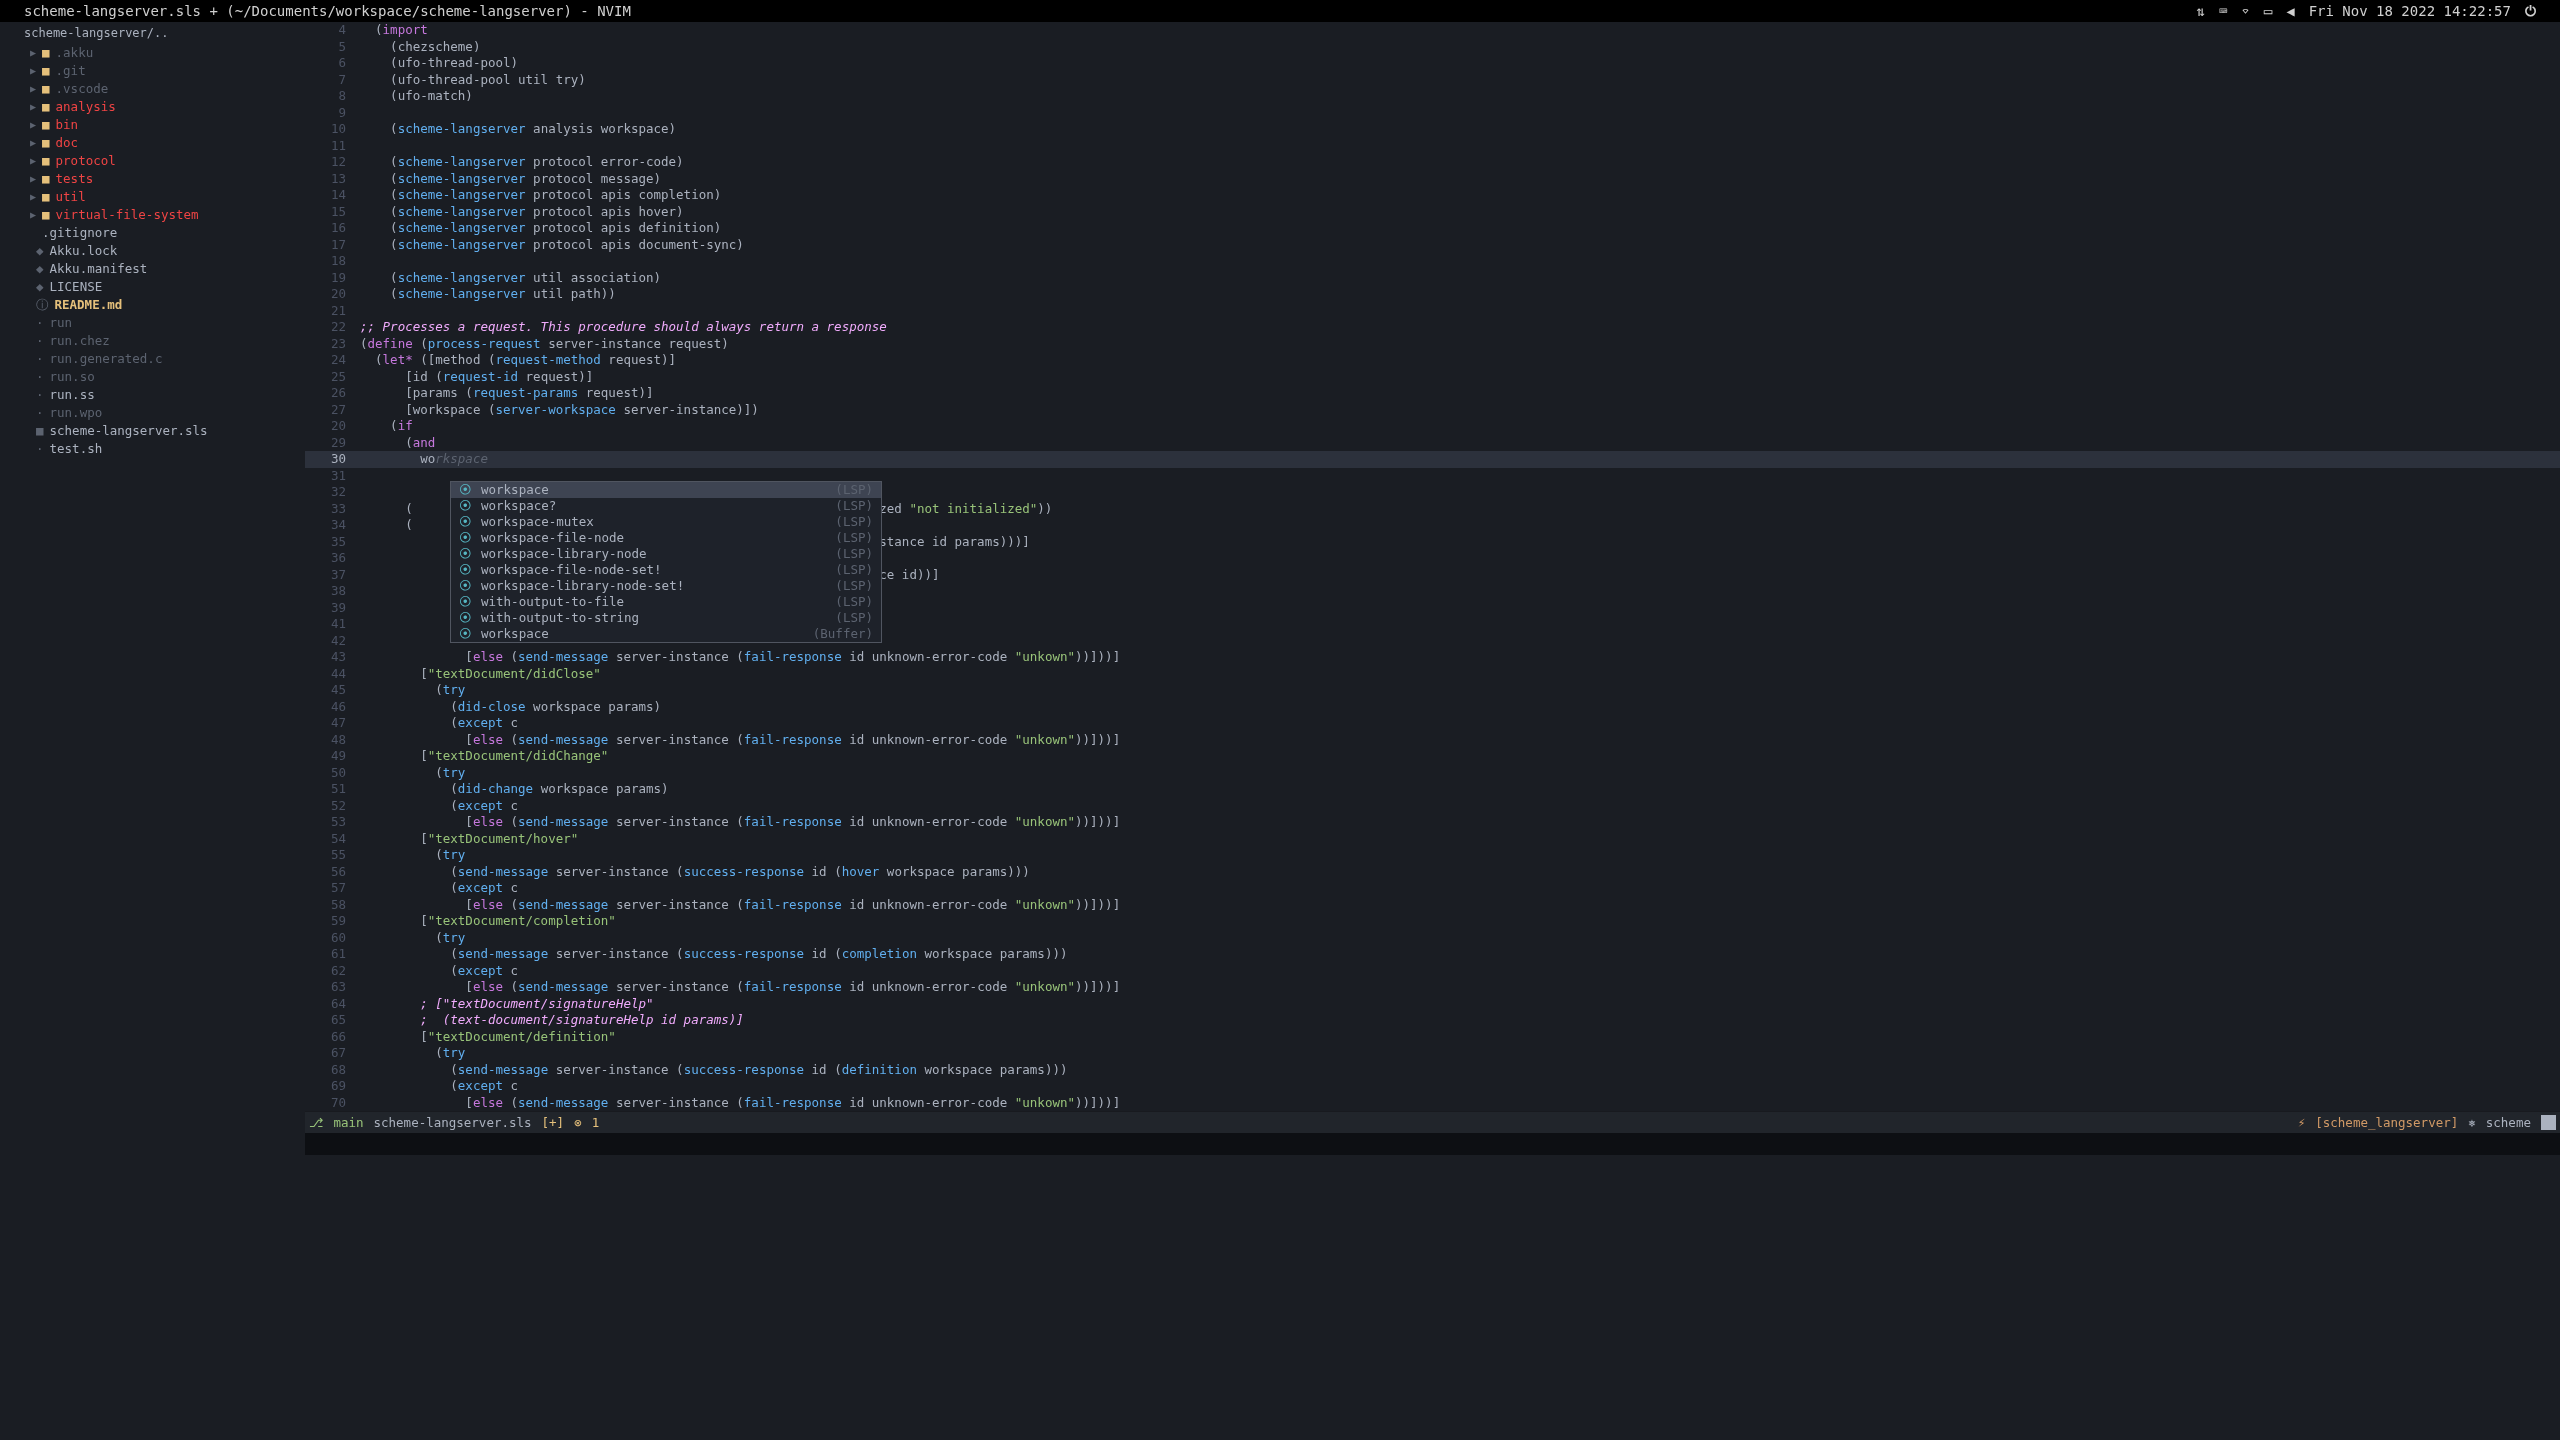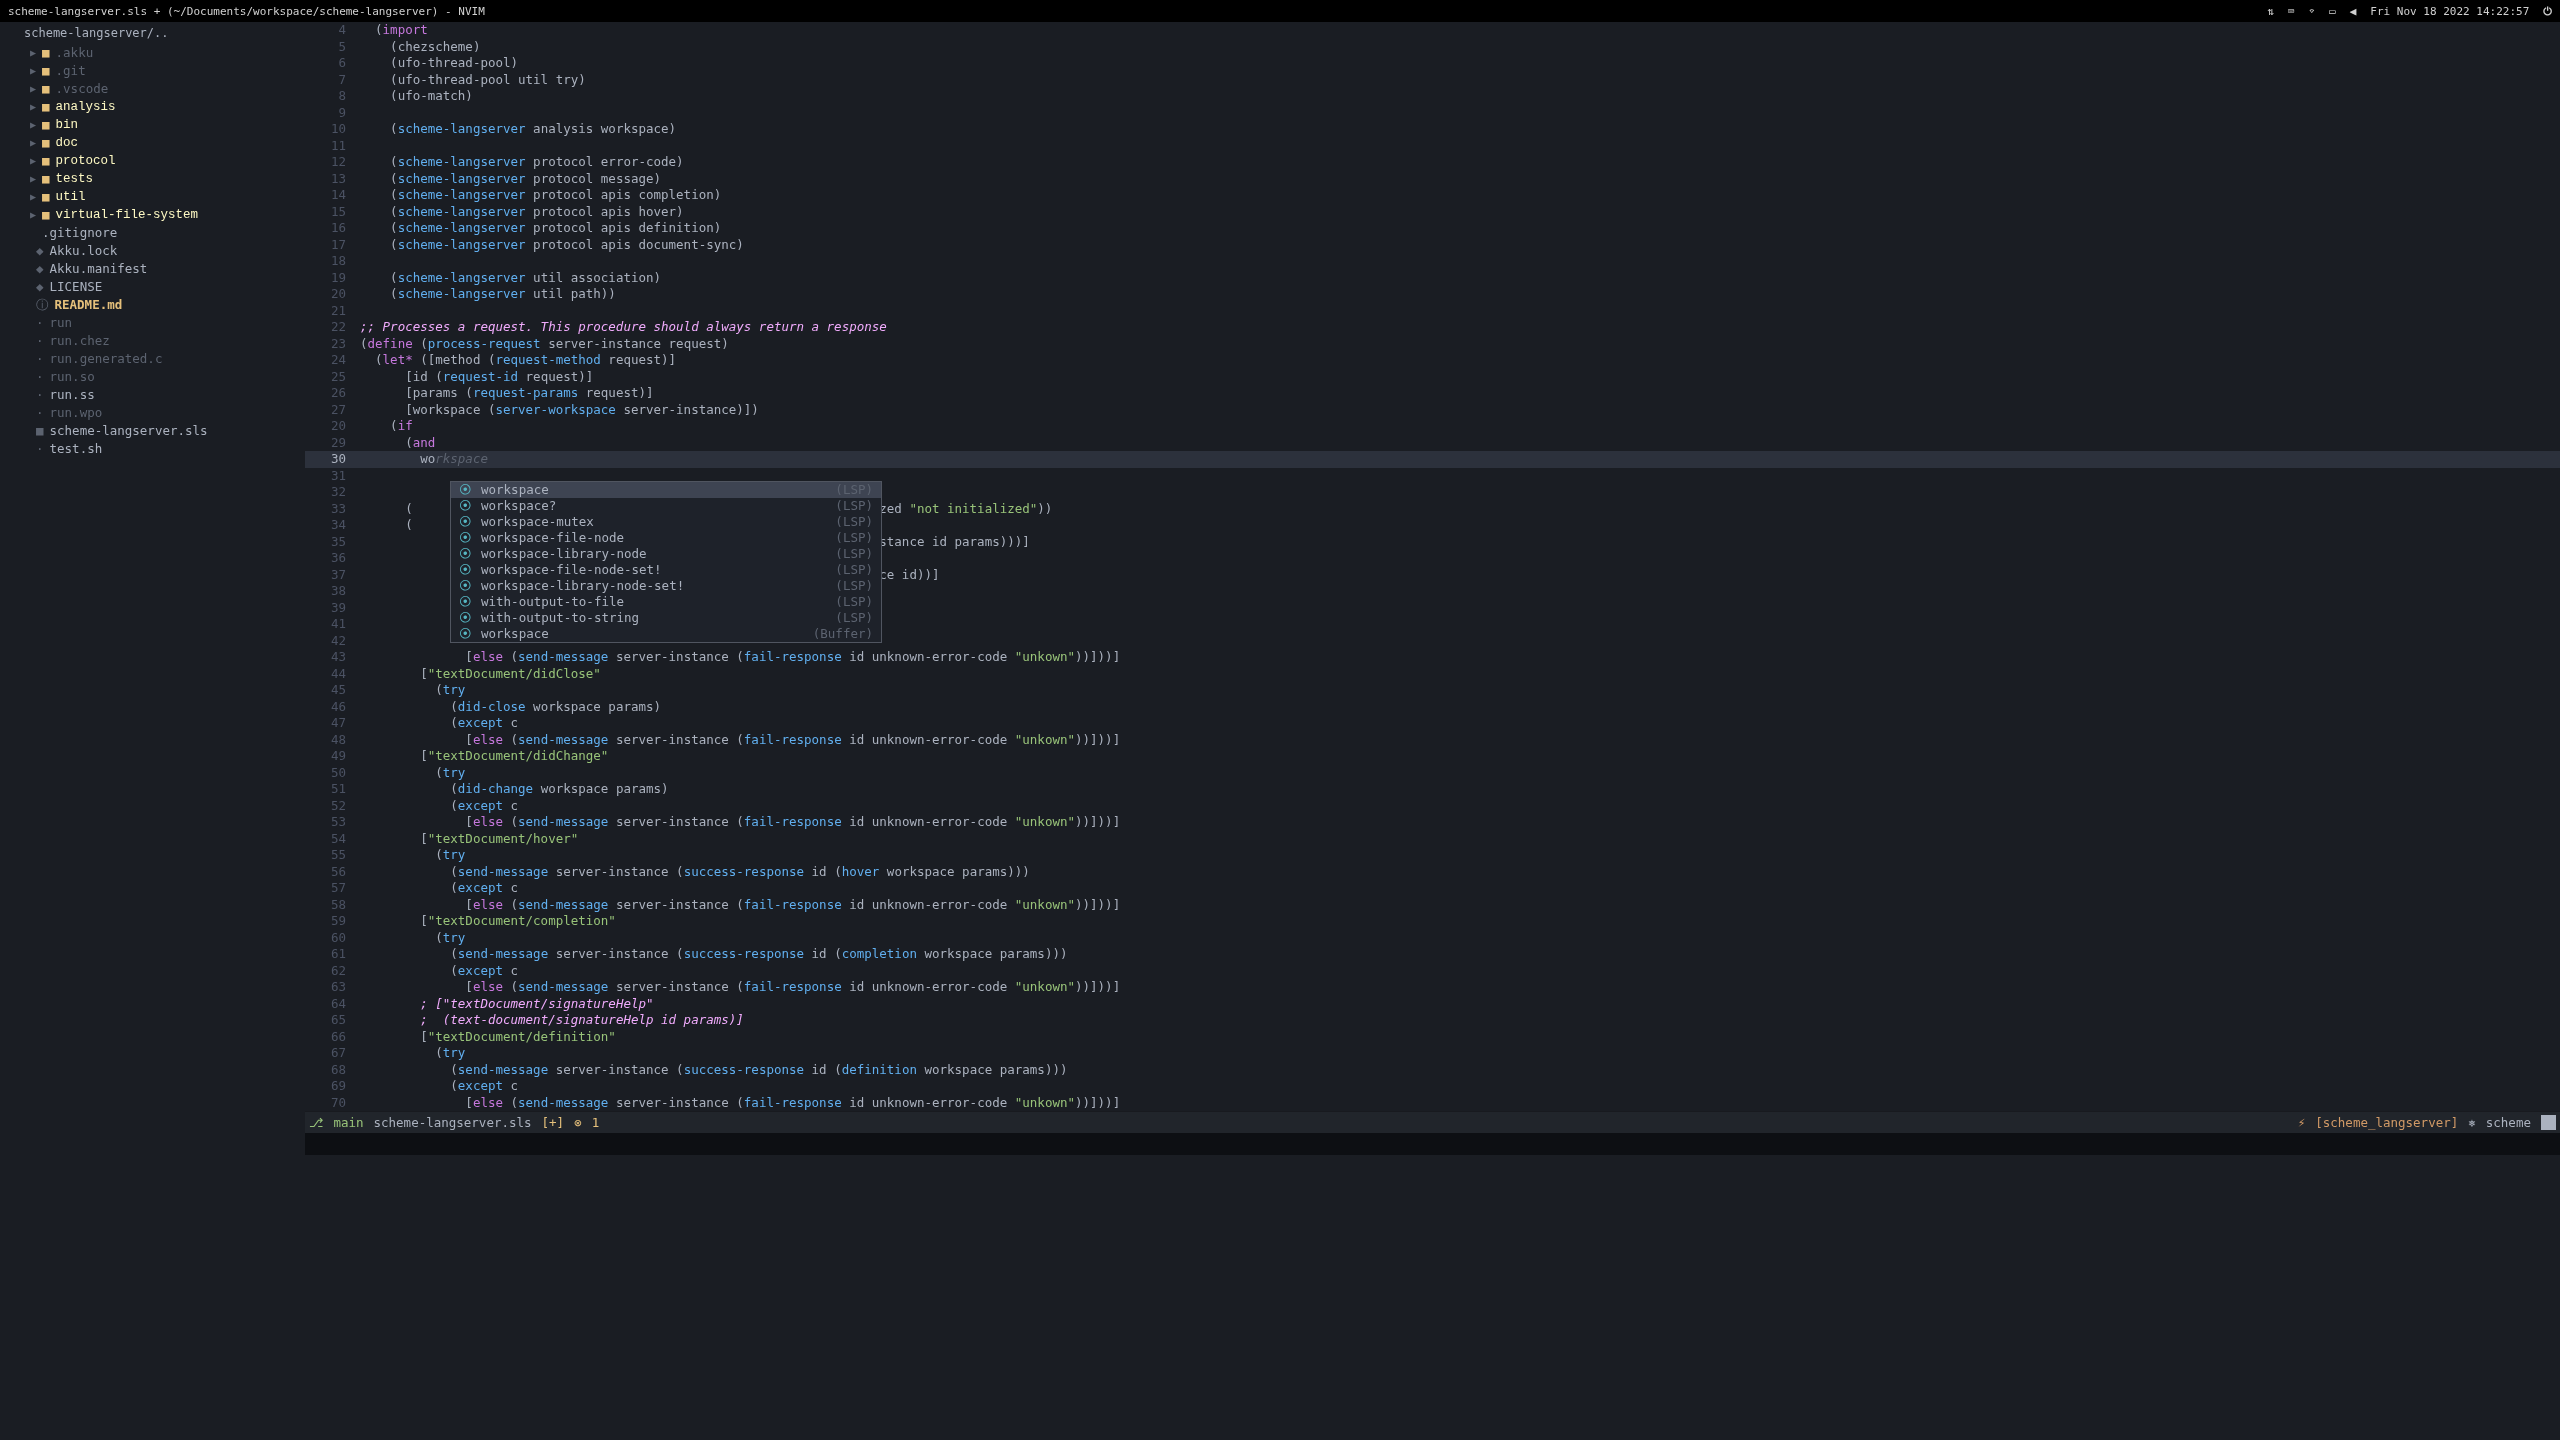--- a/index.html
+++ b/index.html
@@ -11,22 +11,22 @@
     width: 2560px;
     height: 1440px;
     overflow: hidden;
     transform-origin: top left;
   }
   .topbar {
     background: #000000;
     height: 22px;
     display: flex;
     align-items: center;
-    padding: 0 8px;
-    font-size: 11px;
+    padding: 0 24px;
+    font-size: 14px;
     color: #d0d0d0;
   }
   .topbar .title { flex: 1; }
   .topbar .right { display: flex; align-items: center; gap: 14px; }
   .topbar .right span { color: #d0d0d0; }
   .power { color: #e06c75; font-weight: bold; }
   .main {
     display: flex;
     height: calc(100% - 22px);
   }
@@ -45,21 +45,21 @@
     align-items: center;
     gap: 6px;
     font-size: 12.5px;
     line-height: 16px;
   }
   .tree-item.depth1 { padding-left: 30px; }
   .icon-tri { color: #5c6370; font-size: 10px; }
   .icon-folder { color: #e5c07b; }
   .icon-file { color: #5c6370; }
   .dim { color: #5c6370; }
-  .fname-blue { color: #fef9c3; font-family: Liberation Mono, monospace; }
+  .fname-blue { color: #ef4444; }
   .fname-white { color: #abb2bf; }
   .fname-readme { color: #e5c07b; font-weight: bold; }
   .editor {
     flex: 1;
     background: #1a1d23;
     display: flex;
     flex-direction: column;
     position: relative;
   }
   .gutter-line {

